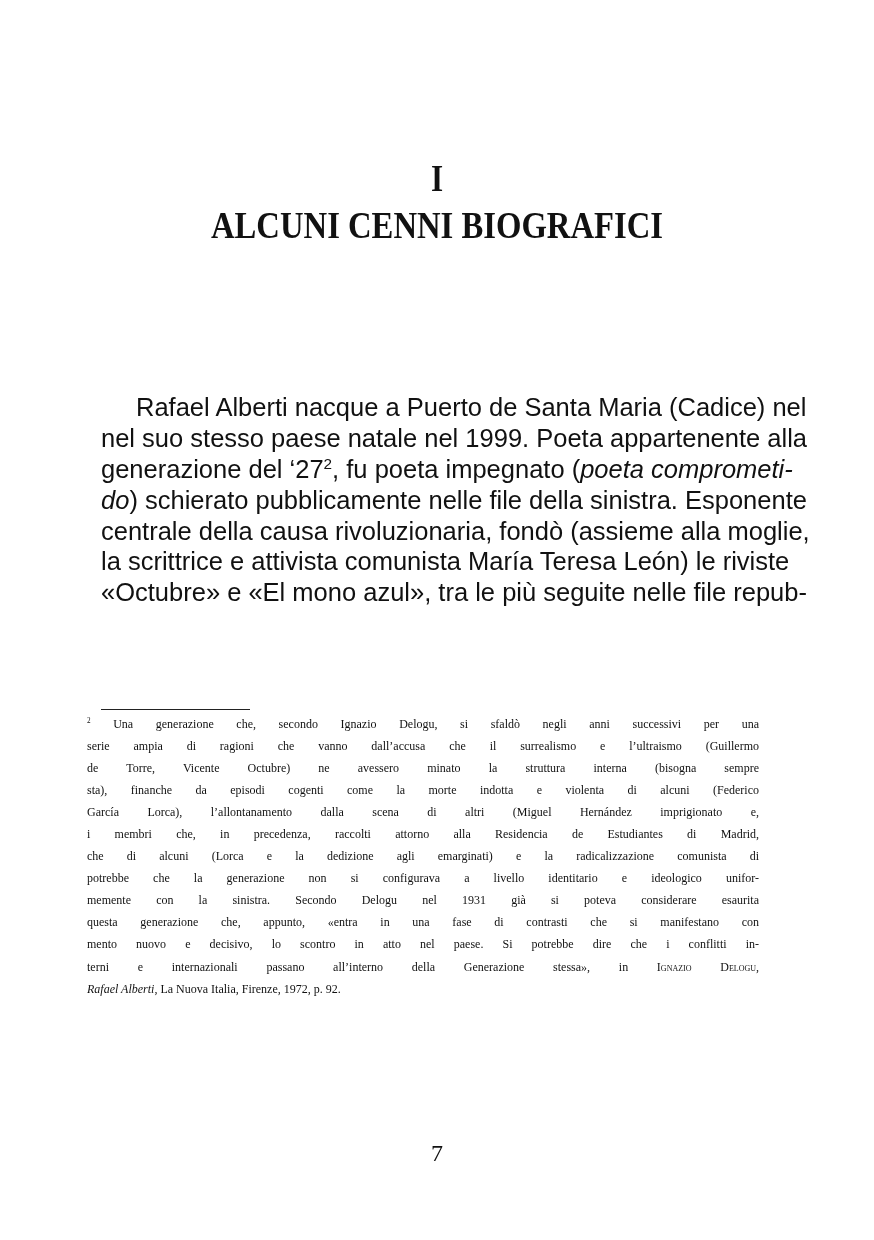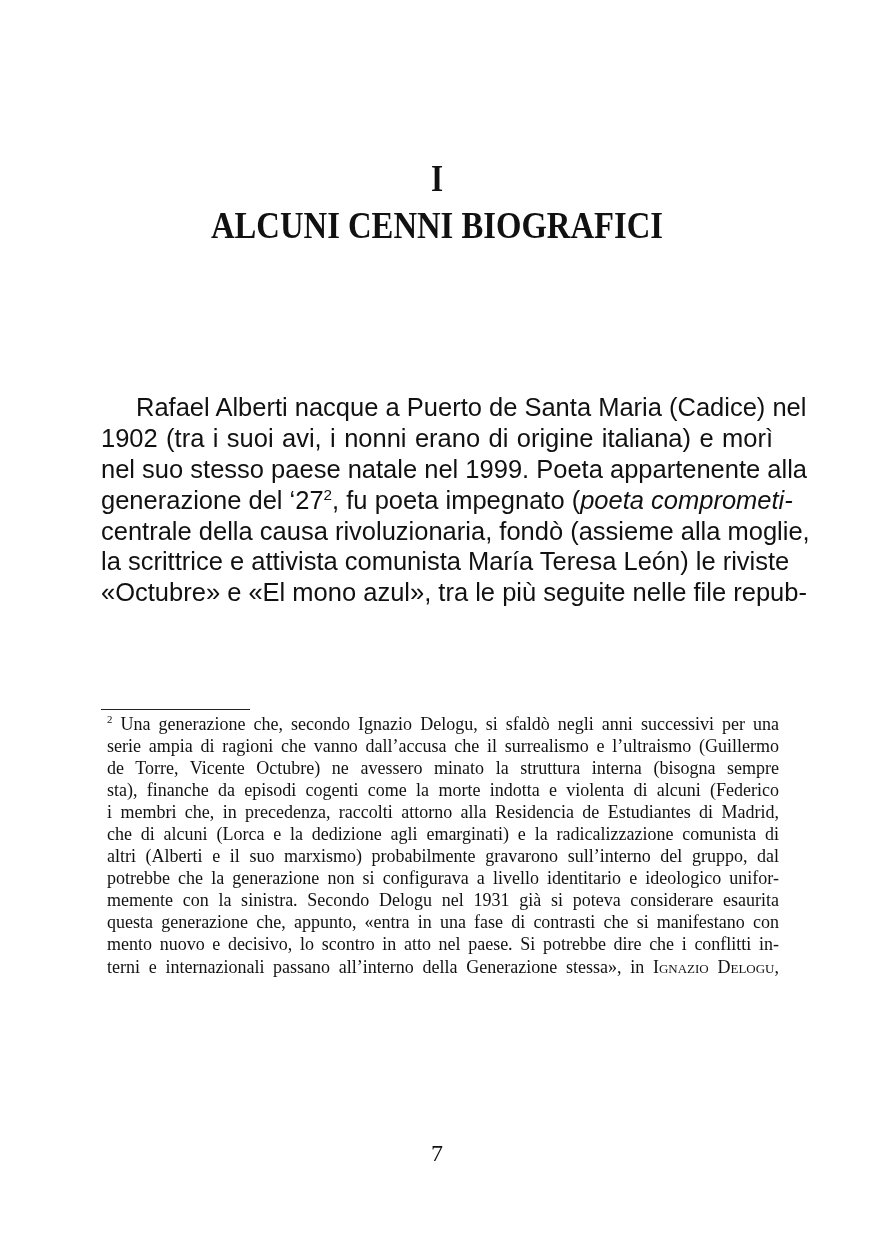--- a/index.html
+++ b/index.html
@@ -5,52 +5,53 @@
   html, body { margin: 0; padding: 0; background: #ffffff; }
   body { width: 874px; height: 1240px; position: relative; overflow: hidden; color: #111; font-family: "DejaVu Serif", "Liberation Serif", serif; }
   .chapter-num { position: absolute; left: 0; width: 874px; top: 156px; text-align: center; font-family: "Liberation Serif", serif; font-weight: bold; font-size: 38px; line-height: 44px; transform: scaleX(0.82); }
   .chapter-title { position: absolute; left: 0; width: 874px; top: 201px; text-align: center; font-family: "Liberation Serif", serif; font-weight: bold; font-size: 38px; line-height: 48px; transform: scaleX(0.86); }
   .body-text { position: absolute; left: 101px; width: 672px; top: 392px; font-family: Liberation Sans, sans-serif; font-size: 25.5px; }
   .body-line { height: 30.9px; line-height: 30.9px; white-space: nowrap; text-align: justify; text-align-last: justify; }
   .body-line.first { text-indent: 35px; }
   .body-line i, .fn-line i { font-style: italic; }
   sup { font-size: 60%; vertical-align: super; line-height: 0; }
   .fn-rule { position: absolute; left: 101px; top: 709px; width: 149px; height: 0; border-top: 1.5px solid #222; }
-  .footnotes { position: absolute; left: 107px; width: 672px; top: 713px; font-family: "Liberation Serif", serif; font-size: 18px; }
+  .footnotes { position: absolute; left: 87px; width: 672px; top: 713px; font-family: "Liberation Serif", serif; font-size: 12px; }
   .fn-line { height: 22.05px; line-height: 22.05px; white-space: nowrap; text-align: justify; text-align-last: justify; }
   .fn-line.last { text-align-last: left; }
   .sc { font-variant: small-caps; }
   .page-number { position: absolute; left: 0; width: 874px; top: 1138px; text-align: center; font-family: "Liberation Serif", serif; font-size: 24px; line-height: 30px; }
 </style>
 </head>
 <body>
 
 <div class="chapter-num">I</div>
 <div class="chapter-title">ALCUNI CENNI BIOGRAFICI</div>
 
 <div class="body-text">
   <div class="body-line first">Rafael Alberti nacque a Puerto de Santa Maria (Cadice) nel</div>
-  <div class="body-line">1902 (tra i suoi avi, i nonni erano di origine italiana) e morì</div>
   <div class="body-line">nel suo stesso paese natale nel 1999. Poeta appartenente alla</div>
   <div class="body-line"><span>generazione del ‘27</span><sup>2</sup><span>, fu poeta impegnato (</span><i>poeta comprometi-</i></div>
+  <div class="body-line"><i>do</i><span>) schierato pubblicamente nelle file della sinistra. Esponente</span></div>
   <div class="body-line">centrale della causa rivoluzionaria, fondò (assieme alla moglie,</div>
   <div class="body-line">la scrittrice e attivista comunista María Teresa León) le riviste</div>
   <div class="body-line">«Octubre» e «El mono azul», tra le più seguite nelle file repub-</div>
 </div>
 
 <div class="fn-rule"></div>
 
 <div class="footnotes">
   <div class="fn-line"><sup>2</sup><span> Una generazione che, secondo Ignazio Delogu, si sfaldò negli anni successivi per una</span></div>
   <div class="fn-line">serie ampia di ragioni che vanno dall’accusa che il surrealismo e l’ultraismo (Guillermo</div>
   <div class="fn-line">de Torre, Vicente Octubre) ne avessero minato la struttura interna (bisogna sempre</div>
   <div class="fn-line">sta), finanche da episodi cogenti come la morte indotta e violenta di alcuni (Federico</div>
+  <div class="fn-line">García Lorca), l’allontanamento dalla scena di altri (Miguel Hernández imprigionato e,</div>
   <div class="fn-line">i membri che, in precedenza, raccolti attorno alla Residencia de Estudiantes di Madrid,</div>
   <div class="fn-line">che di alcuni (Lorca e la dedizione agli emarginati) e la radicalizzazione comunista di</div>
-  <div class="fn-line">altri (Alberti e il suo marxismo) probabilmente gravarono sull’interno del gruppo, dal</div>
   <div class="fn-line">potrebbe che la generazione non si configurava a livello identitario e ideologico unifor-</div>
   <div class="fn-line">memente con la sinistra. Secondo Delogu nel 1931 già si poteva considerare esaurita</div>
   <div class="fn-line">questa generazione che, appunto, «entra in una fase di contrasti che si manifestano con</div>
   <div class="fn-line">mento nuovo e decisivo, lo scontro in atto nel paese. Si potrebbe dire che i conflitti in-</div>
   <div class="fn-line"><span>terni e internazionali passano all’interno della Generazione stessa», in </span><span class="sc">Ignazio Delogu</span><span>,</span></div>
+  <div class="fn-line last"><i>Rafael Alberti</i><span>, La Nuova Italia, Firenze, 1972, p. 92.</span></div>
 </div>
 
 <div class="page-number">7</div>
 
 </body></html>

